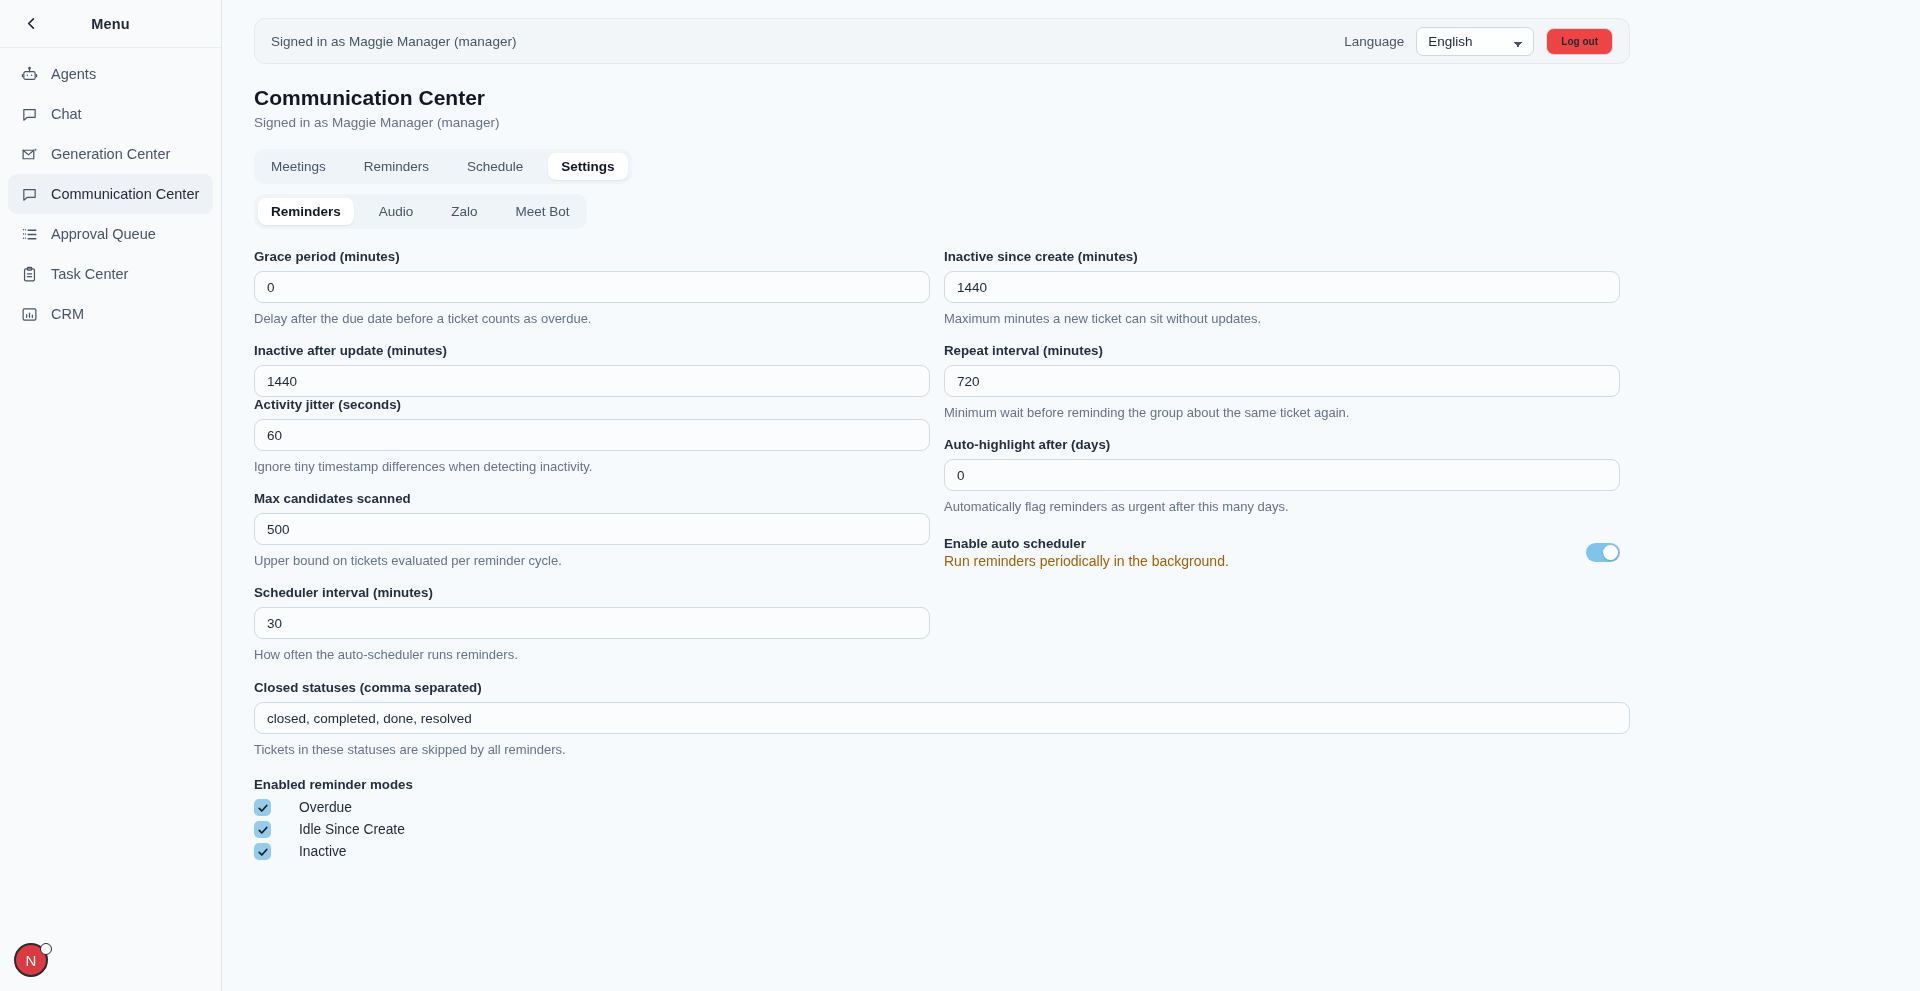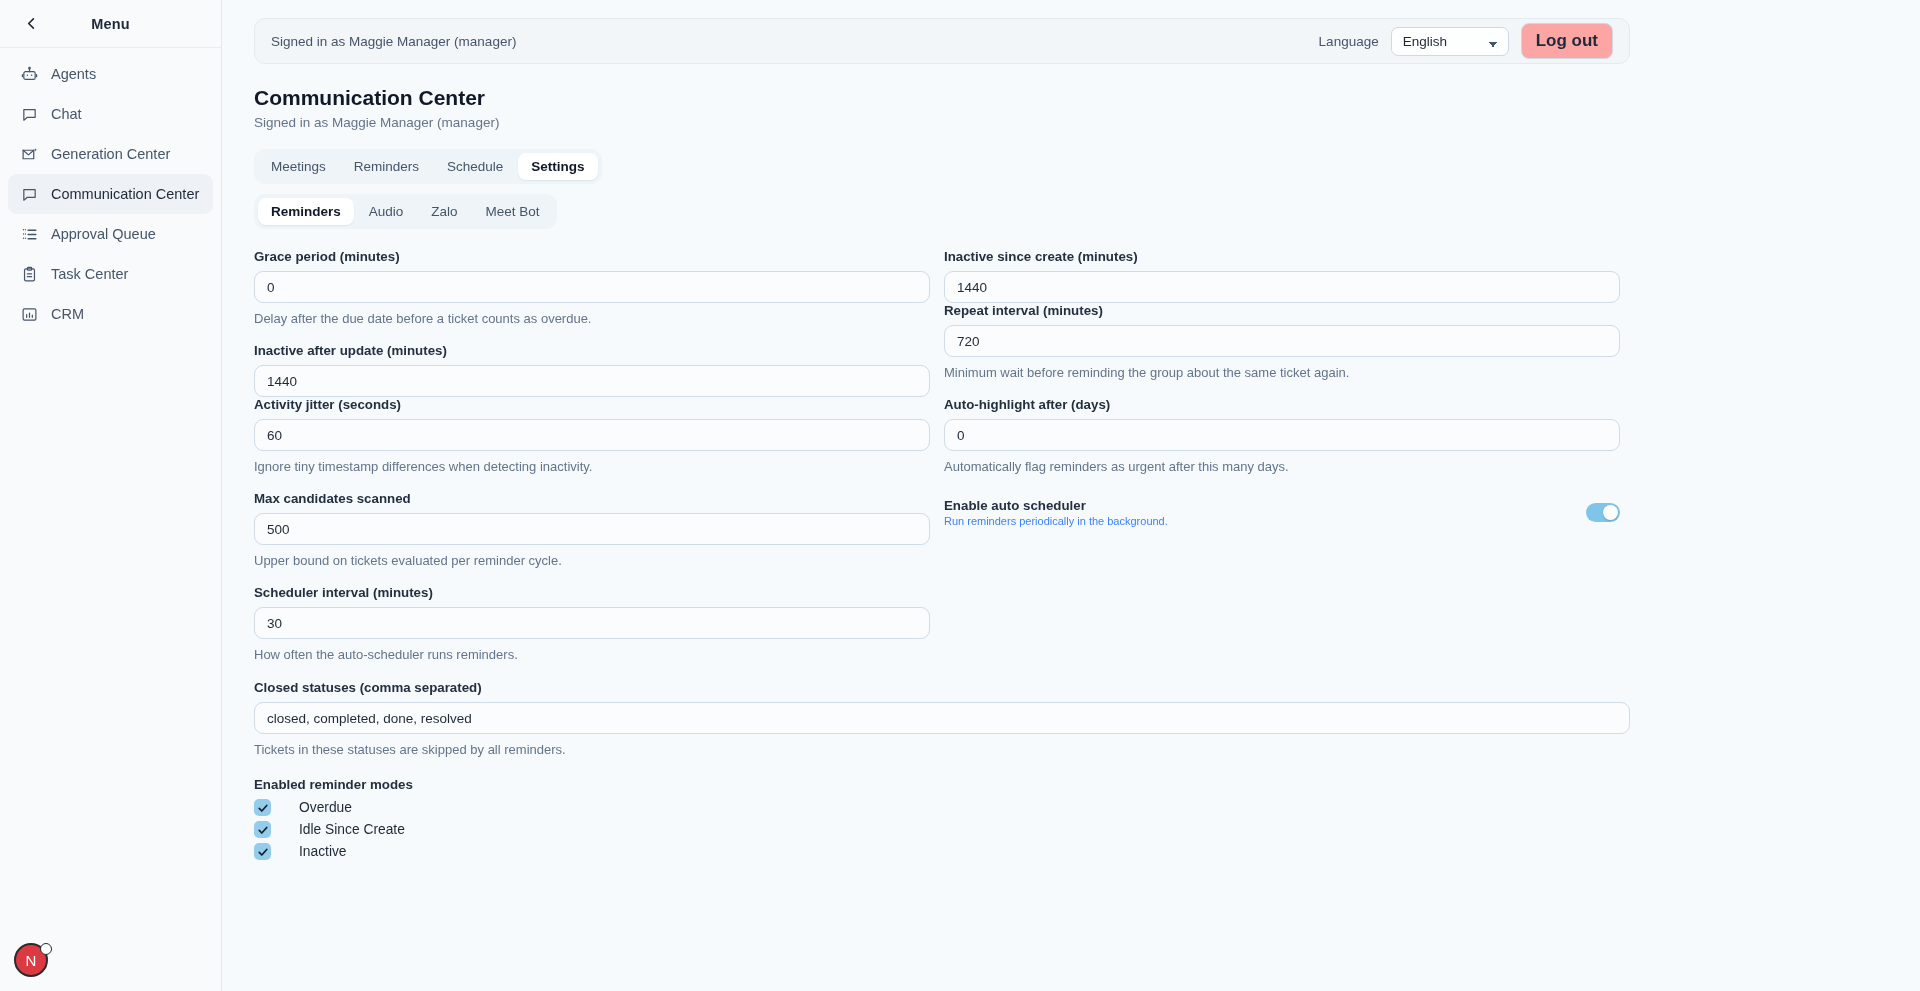--- a/index.html
+++ b/index.html
@@ -111,25 +111,25 @@
     cursor: pointer;
     min-width: 118px;
     background-image:
       linear-gradient(45deg, transparent 50%, #475569 50%),
       linear-gradient(135deg, #475569 50%, transparent 50%);
     background-position: calc(100% - 15px) 14px, calc(100% - 10px) 14px;
     background-size: 5px 5px, 5px 5px;
     background-repeat: no-repeat;
   }
   .logout-btn {
-    background: #fca5a5;
+    background: #ef4444;
     border: 1px solid #cfd9e2;
     border-radius: 8px;
     font-family: "Liberation Sans", sans-serif;
-    font-size: 17px; font-weight: bold; color: #1f2937;
+    font-size: 10px; font-weight: bold; color: #1f2937;
     padding: 7px 14px; cursor: pointer;
   }
 
   .content { padding: 0 32px; }
 
   .page-title {
     font-size: 21px; font-weight: bold;
     color: #111827;
     margin-top: 22px;
   }
@@ -137,21 +137,21 @@
     font-size: 13.5px; color: #64748b;
     margin-top: 5px;
   }
 
   .tabrow {
     display: inline-flex; align-items: center;
     background: #eef4f7;
     border-radius: 11px;
     padding: 4px;
     margin-top: 19px;
-    gap: 2px;
+    gap: 12px;
   }
   .tabrow.secondary { margin-top: 10px; }
   .tab {
     font-size: 13.5px; color: #475569;
     padding: 6px 13px; border-radius: 8px;
     cursor: pointer; white-space: nowrap;
     background: transparent; border: none;
     font-family: "Liberation Sans", sans-serif;
   }
   .tab.active {
@@ -191,21 +191,21 @@
 
   .toggle-row {
     display: flex; align-items: center;
     justify-content: space-between;
     margin-bottom: 17px;
     min-height: 42px;
     gap: 37px;
   }
   .toggle-texts { display: flex; flex-direction: column; gap: 2px; }
   .toggle-title { font-size: 13.3px; font-weight: bold; color: #243040; }
-  .toggle-desc { font-size: 11px; color: #3b82f6; }
+  .toggle-desc { font-size: 14px; color: #a16207; }
   .switch {
     width: 34px; height: 19px;
     border-radius: 10px;
     background: #7fc5ea;
     position: relative; cursor: pointer;
     flex: 0 0 34px;
   }
   .switch .knob {
     position: absolute; top: 2px; left: 17px;
     width: 15px; height: 15px; border-radius: 50%;
@@ -398,20 +398,21 @@
             <div class="field-help">How often the auto-scheduler runs reminders.</div>
           </div>
 
         </div>
 
         <div class="col">
 
           <div class="field">
             <label class="field-label">Inactive since create (minutes)</label>
             <input class="field-input" type="text" value="1440" style="">
+            <div class="field-help">Maximum minutes a new ticket can sit without updates.</div>
           </div>
 
           <div class="field">
             <label class="field-label">Repeat interval (minutes)</label>
             <input class="field-input" type="text" value="720" style="">
             <div class="field-help">Minimum wait before reminding the group about the same ticket again.</div>
           </div>
 
           <div class="field">
             <label class="field-label">Auto-highlight after (days)</label>

